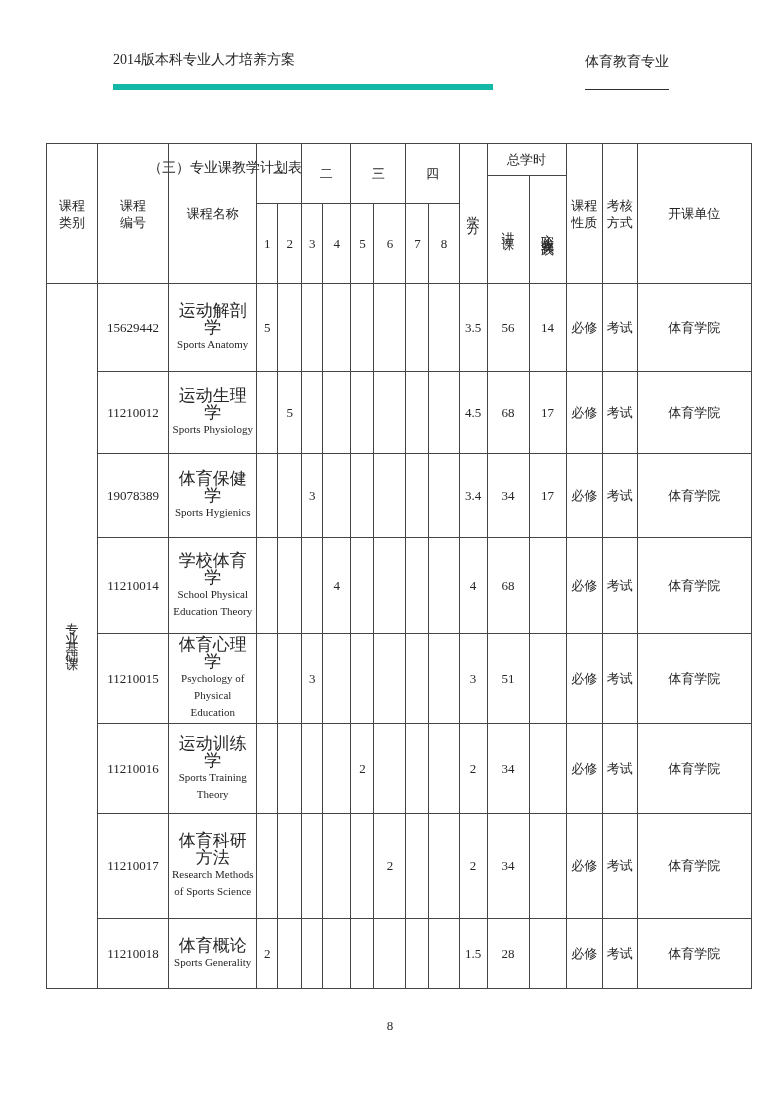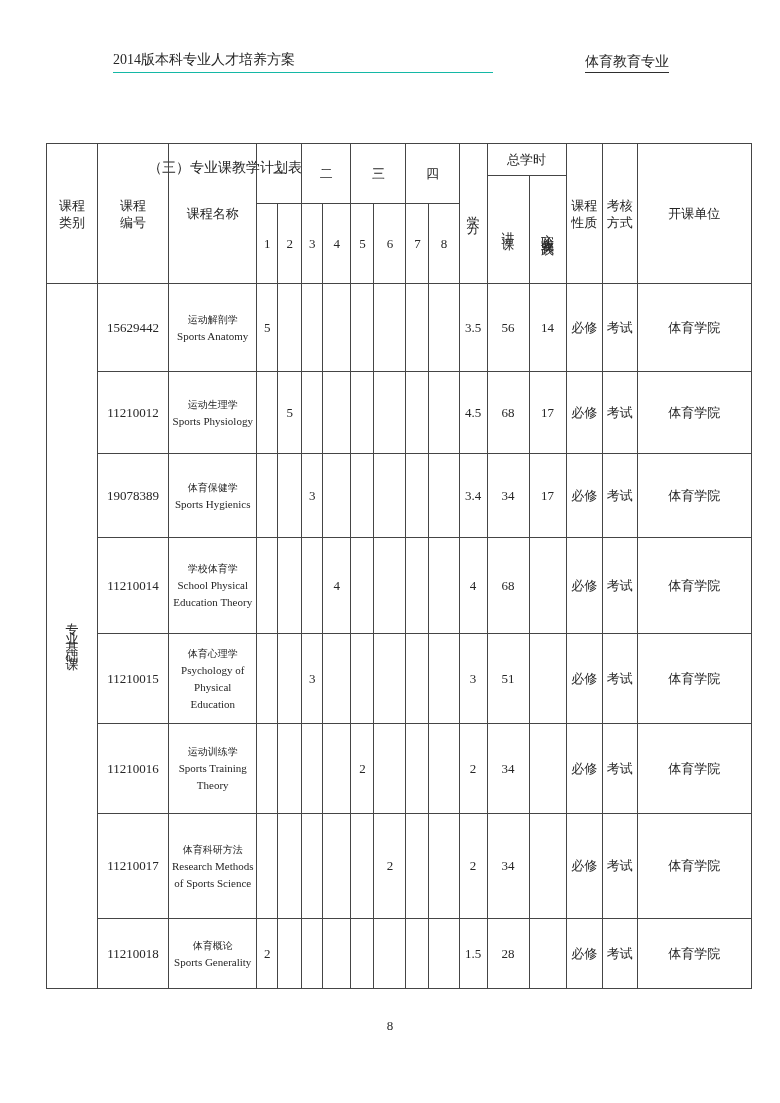--- a/index.html
+++ b/index.html
@@ -14,28 +14,28 @@
   }
 
   
   .doc-header {
     position:absolute; top:51px; left:113px; width:556px;
     display:flex; align-items:flex-end;
     font-size:14px; line-height:18px;
   }
   .doc-header .left {
     width:380px;
-    border-bottom:1px solid #14b8a6;
-    padding-bottom:3px;
+    border-bottom:6px solid #14b8a6;
+    padding-bottom:15px;
     white-space:nowrap;
   }
   .doc-header .spacer { flex:1; }
   .doc-header .right {
     border-bottom:1px solid #2e2e2e;
-    padding-bottom:1px;
+    padding-bottom:18px;
     white-space:nowrap;
   }
 
   .section-title {
     position:absolute; top:123px; left:148px;
     font-size:14px; white-space:nowrap;margin-top:36px;
   }
 
   
   table.plan {
@@ -79,21 +79,21 @@
     writing-mode:vertical-rl;
     text-orientation:upright;
     display:inline-block;
     line-height:1;
   }
   .vert.sp2 { letter-spacing:7px; }   
   .vert.sp1 { letter-spacing:2px; }   
   .vert.sp3 { letter-spacing:9px; }   
 
   td.name-cell { padding:0 4px; line-height:17px; }
-  td.name-cell .cn { font-size:10px; }
+  td.name-cell .cn { font-size:17px; }
   td.name-cell .en { font-size:11px; }
 
   .page-number {
     position:absolute; top:1018px; left:0; width:780px;
     text-align:center; font-size:13px;
   }
 </style>
 </head>
 <body>
 

